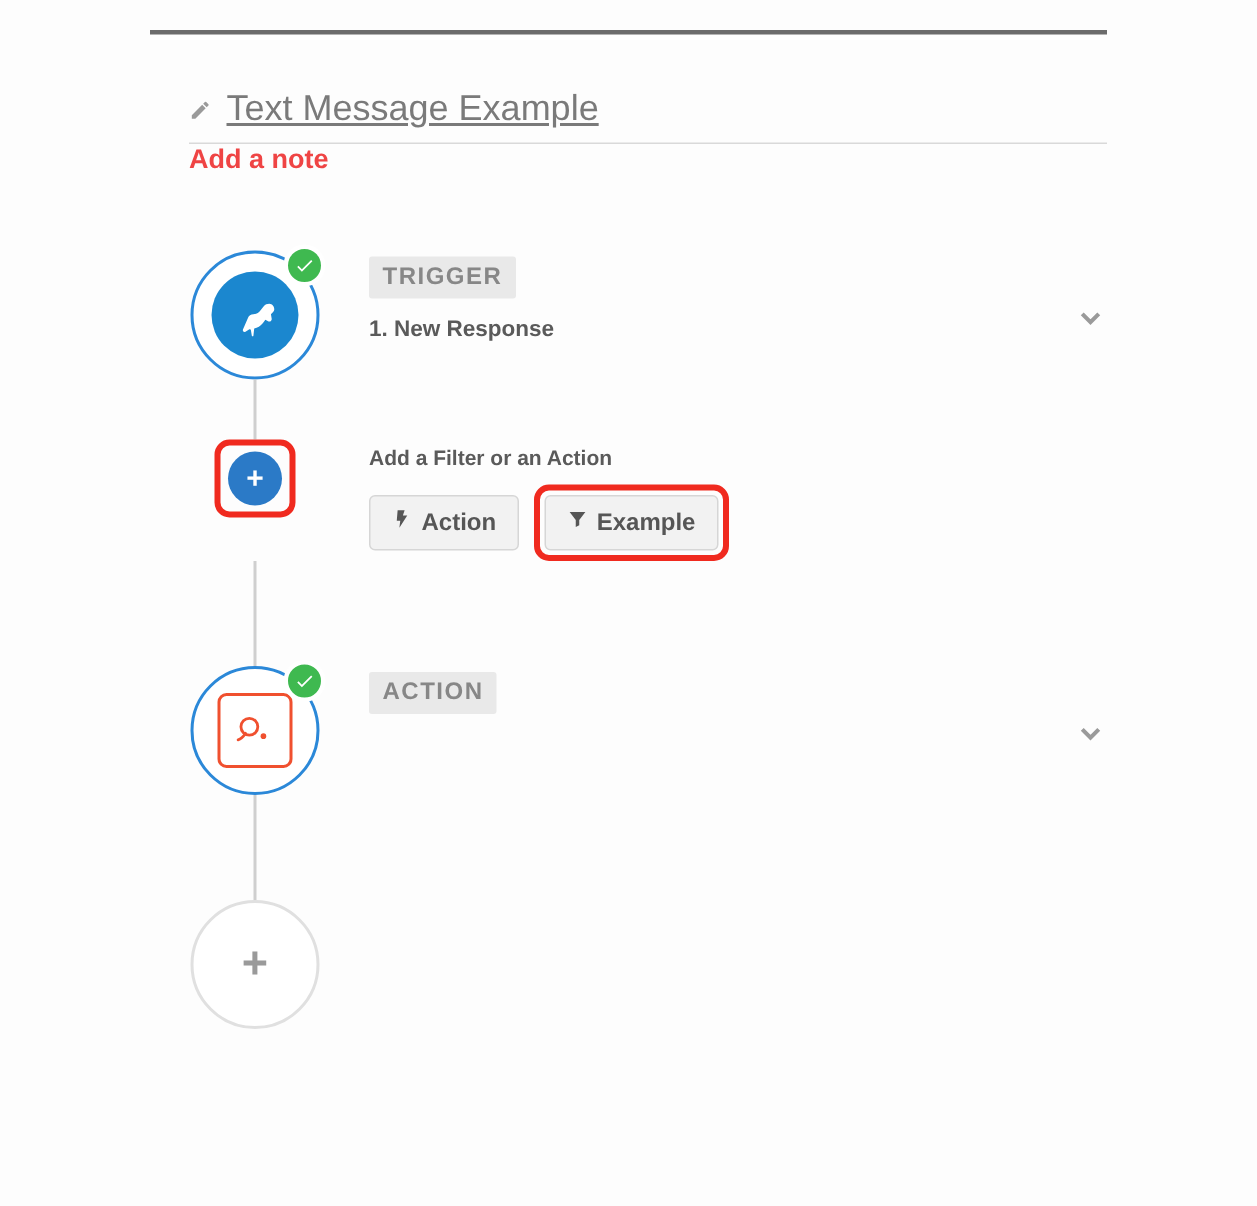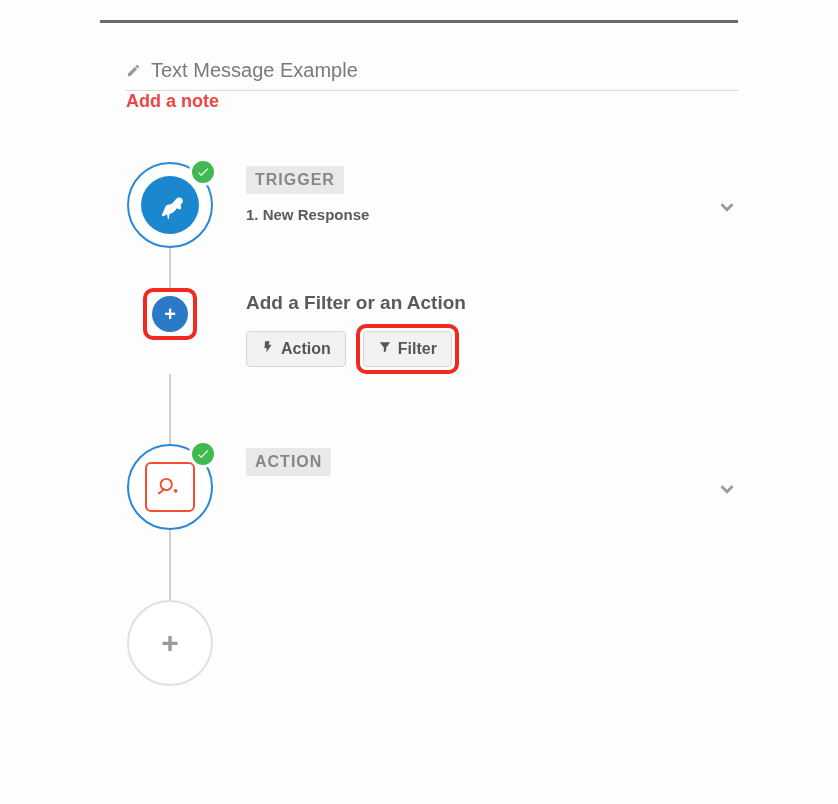--- a/index.html
+++ b/index.html
@@ -27,22 +27,23 @@
     display: flex;
     align-items: center;
     gap: 10px;
   }
   .pencil {
     width: 15px; height: 15px;
     display: inline-block;
     color: #999;
   }
   .title-text {
-    font-size: 20px;
+    font-size: 24px;
     color: #7a7a7a;
+    text-decoration: underline;
   }
   .add-note {
     margin-top: 0;
     margin-left: 26px;
     font-size: 18px;
     font-weight: 600;
     color: #ef4444;
   }
 
   .flow {
@@ -146,21 +147,21 @@
     border-radius: 10px;
   }
   .filter-highlight {
     border: 4px solid #f02a1f;
     border-radius: 10px;
     padding: 3px;
     display: inline-block;
   }
 
   .mid-text {
-    font-size: 19px;
+    font-size: 14px;
     font-weight: 600;
     color: #5a5a5a;
     margin-top: 4px;
   }
   .button-row {
     margin-top: 10px;
     display: flex;
     gap: 10px;
     align-items: center;
   }
@@ -258,21 +259,21 @@
             </span>
             <span>Action</span>
           </div>
           <div class="filter-highlight">
             <div class="btn">
               <span>
                 <svg viewBox="0 0 24 24" fill="#565656">
                     <path d="M3 4h18l-7 9v6l-4 2v-8z"></path>
                   </svg>
               </span>
-              <span>Filter</span>
+              <span>Example</span>
             </div>
           </div>
         </div>
       </div>
     </div>
 
     <div class="circle-col">
         <div class="connector" style="height:70px;"></div>
       </div>
 

